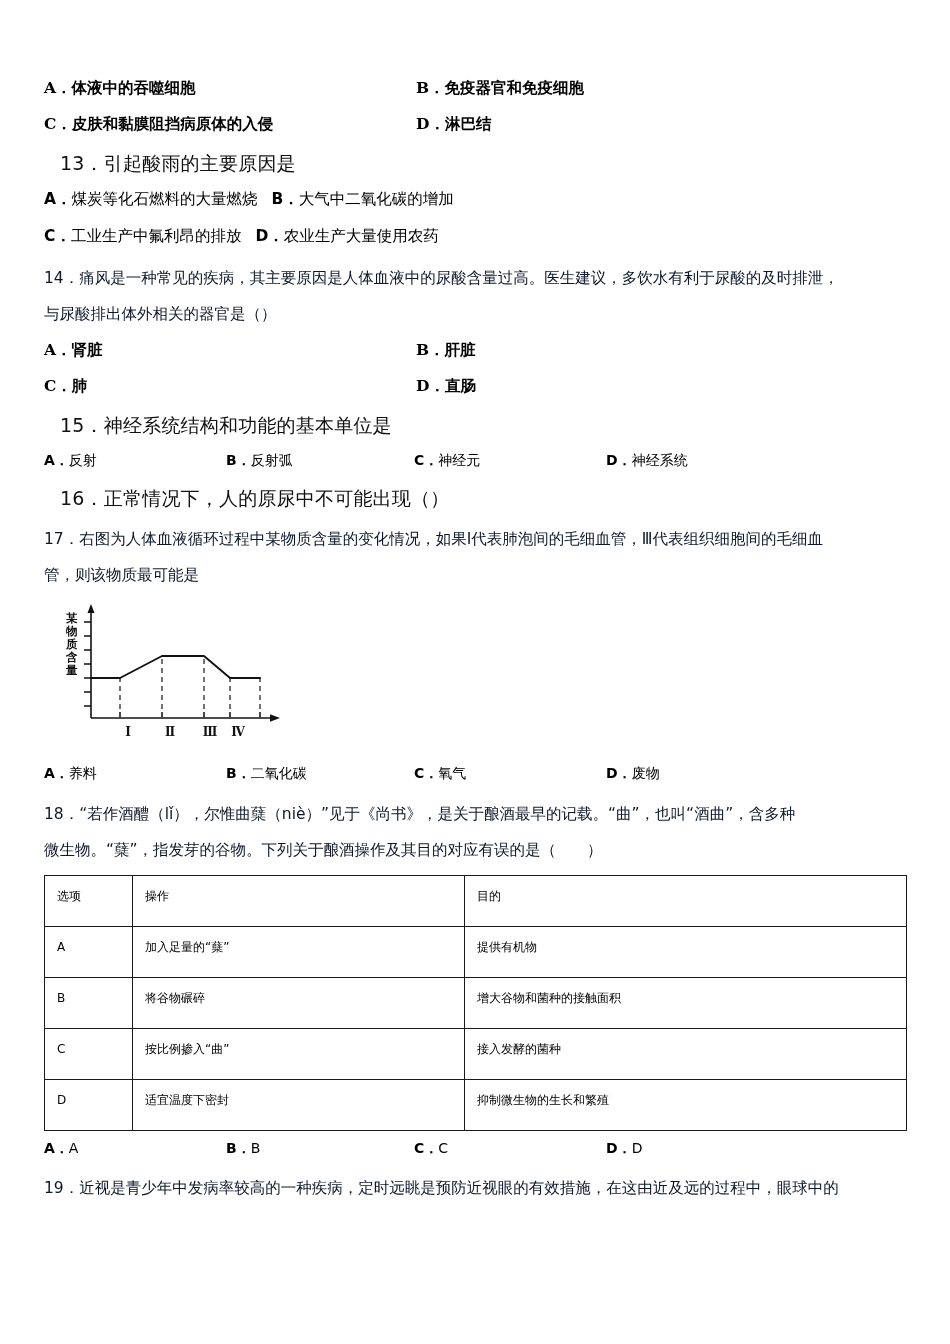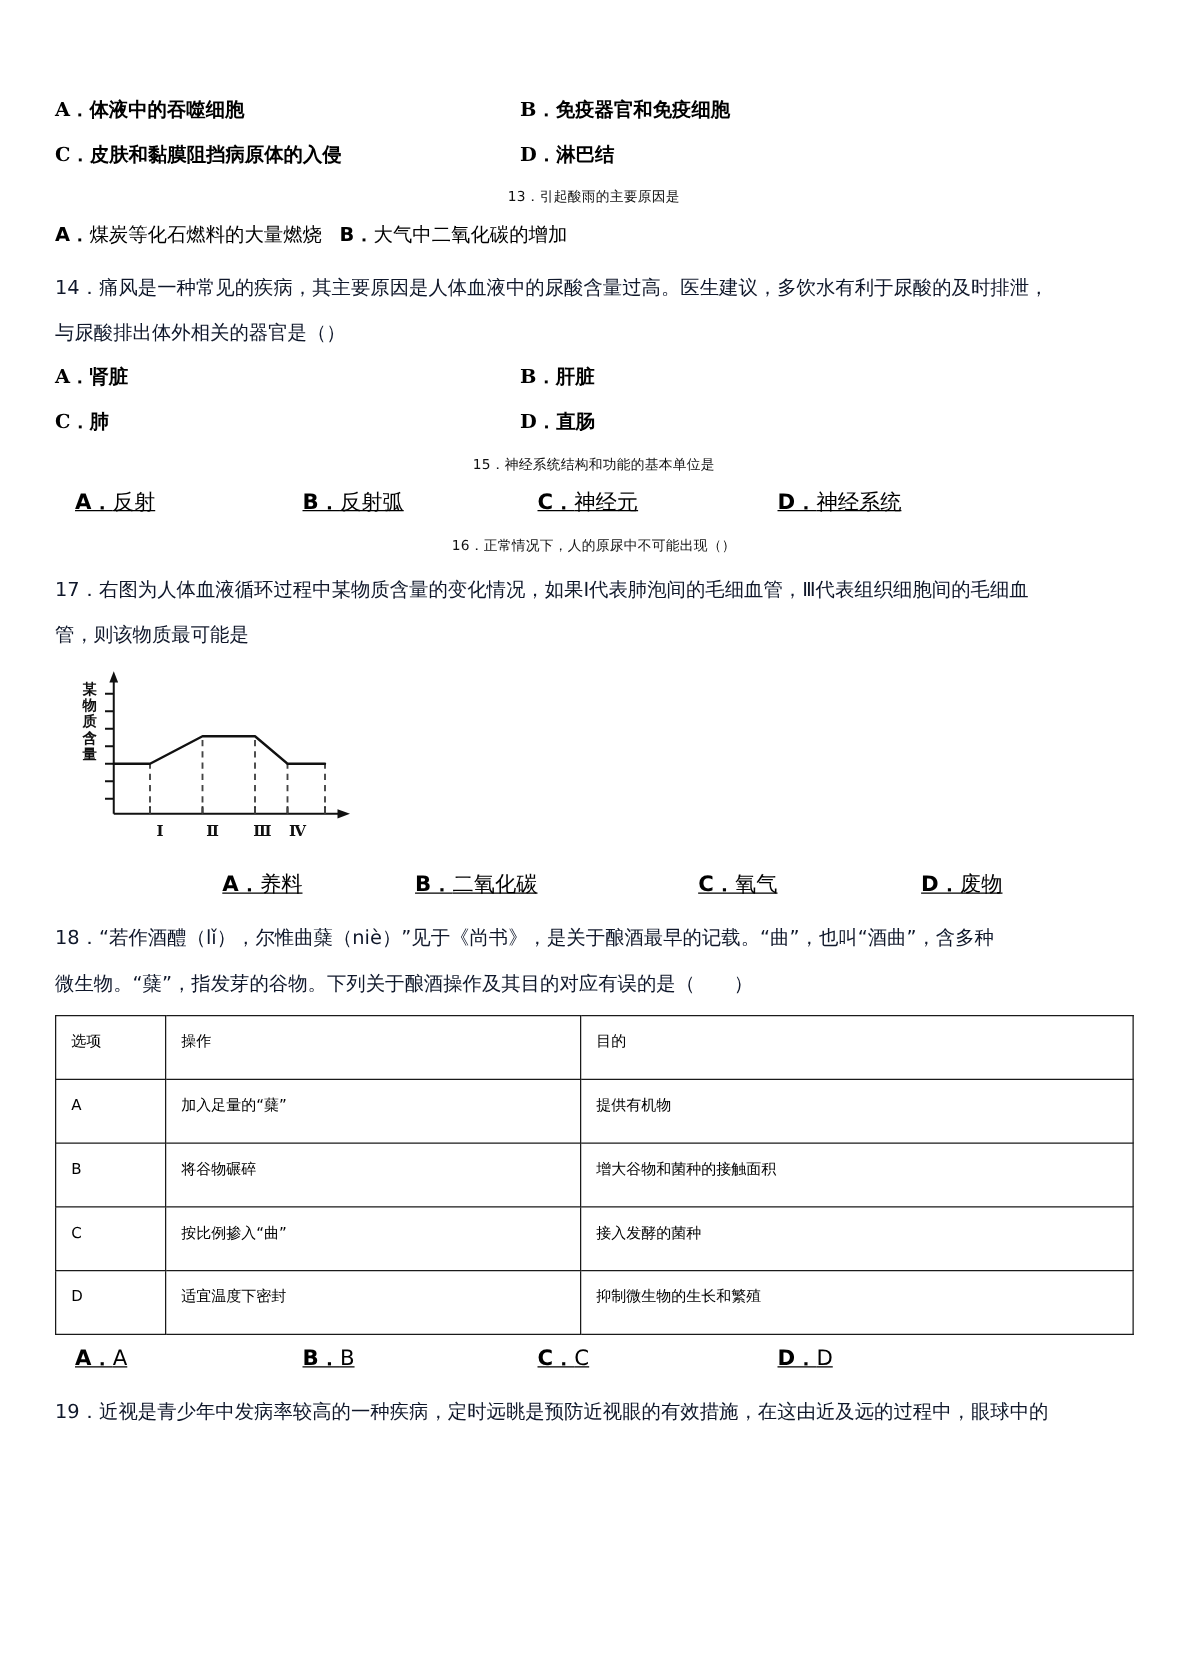--- a/index.html
+++ b/index.html
@@ -24,26 +24,25 @@
   }
   .content {
     position: absolute;
     left: 44px;
     top: 78px;
     width: 862px;
   }
 
   
   .qline {
-    font-size: 11px;
+    font-size: 19px;
     line-height: 1.42;
-    margin: 0 0 12px 0;
+    margin: 0 0 12px 16px;
     letter-spacing: 0.2px;
     color: #111;
-    text-align: center;
   }
   .stem {
     font-size: 15.5px;
     line-height: 1.95;
     margin: 0 0 6px 0;
     text-align: justify;
     color: #0f172a;
   }
   .stem-wrap { margin-bottom: 10px; }
 
@@ -61,24 +60,23 @@
   .opt-row .col-b { width: 380px; }
 
   .opt-row.serifish {
     font-family: "DejaVu Serif", "Liberation Serif", serif;
     font-weight: bold;
   }
 
   
   .opt-row4 {
     display: flex;
-    margin: 0 0 16px 16px;
-    font-size: 17px;
+    margin: 0 0 16px 0;
+    font-size: 14px;
     line-height: 1.3;
-    text-decoration: underline;
   }
   .opt-row4 .c { flex: 0 0 auto; }
   .opt-row4 .c1 { width: 182px; }
   .opt-row4 .c2 { width: 188px; }
   .opt-row4 .c3 { width: 192px; }
   .opt-row4 .c4 { width: 180px; }
 
   
   .opt-inline {
     font-size: 15.5px;
@@ -142,20 +140,23 @@
         <span class="olabel">D．</span><span>淋巴结</span>
       </div>
     </div>
 
     <div class="qline">13．引起酸雨的主要原因是</div>
 
     <div class="opt-inline serifish">
       <span><span class="olabel">A．</span><span>煤炭等化石燃料的大量燃烧</span></span><span class="gap"></span><span><span class="olabel">B．</span><span>大气中二氧化碳的增加</span></span>
     </div>
 
+    <div class="opt-inline serifish">
+      <span><span class="olabel">C．</span><span>工业生产中氟利昂的排放</span></span><span class="gap"></span><span><span class="olabel">D．</span><span>农业生产大量使用农药</span></span>
+    </div>
 
     <div class="stem-wrap">
       <div class="stem">14．痛风是一种常见的疾病，其主要原因是人体血液中的尿酸含量过高。医生建议，多饮水有利于尿酸的及时排泄，</div>
       <div class="stem">与尿酸排出体外相关的器官是（）</div>
     </div>
 
     <div class="opt-row serifish">
       <div class="col col-a">
         <span class="olabel">A．</span><span>肾脏</span>
       </div>
@@ -245,21 +246,21 @@
 
         <g font-family="DejaVu Serif, Liberation Serif, serif" font-size="12" font-weight="bold" fill="#111" text-anchor="middle">
           <text x="70" y="136">Ⅰ</text>
           <text x="112" y="136">Ⅱ</text>
           <text x="152" y="136">Ⅲ</text>
           <text x="180" y="136">Ⅳ</text>
         </g>
       </svg>
     </div>
 
-    <div class="opt-row4 serifish" style="margin-top:14px;text-align:right;">
+    <div class="opt-row4 serifish" style="margin-top:14px;">
       <div class="c c1">
         <span class="olabel">A．</span><span>养料</span>
       </div>
       <div class="c c2">
         <span class="olabel">B．</span><span>二氧化碳</span>
       </div>
       <div class="c c3">
         <span class="olabel">C．</span><span>氧气</span>
       </div>
       <div class="c c4">

